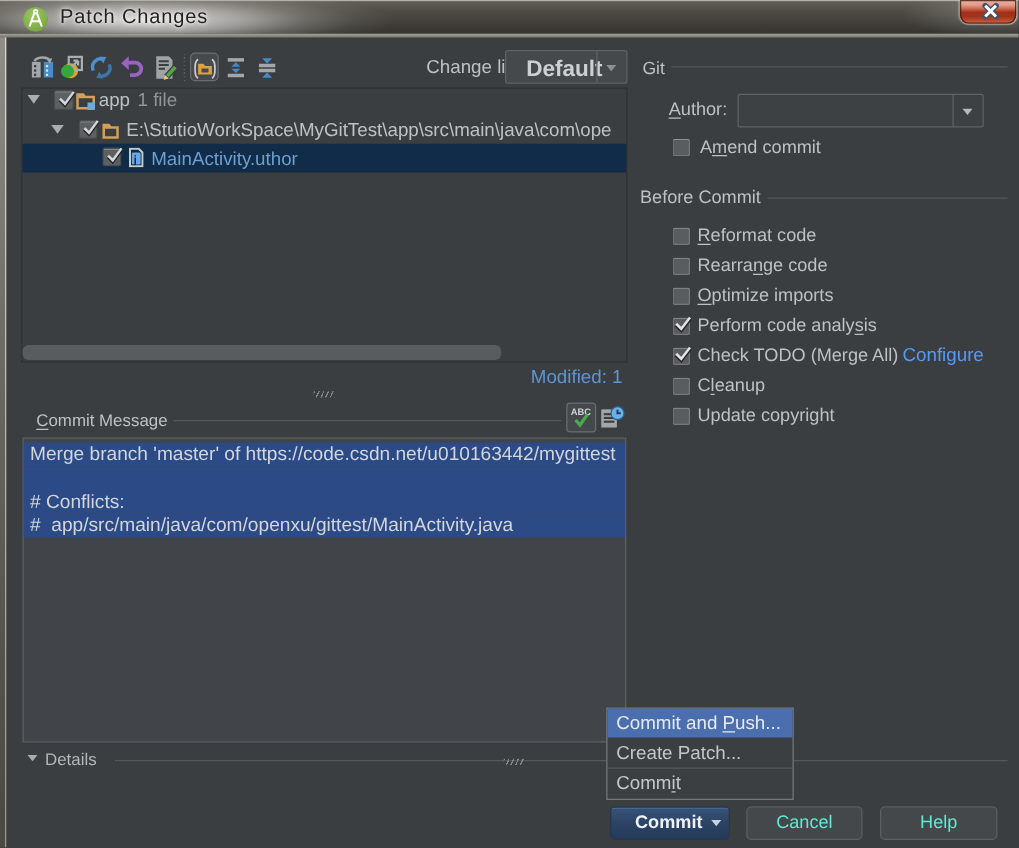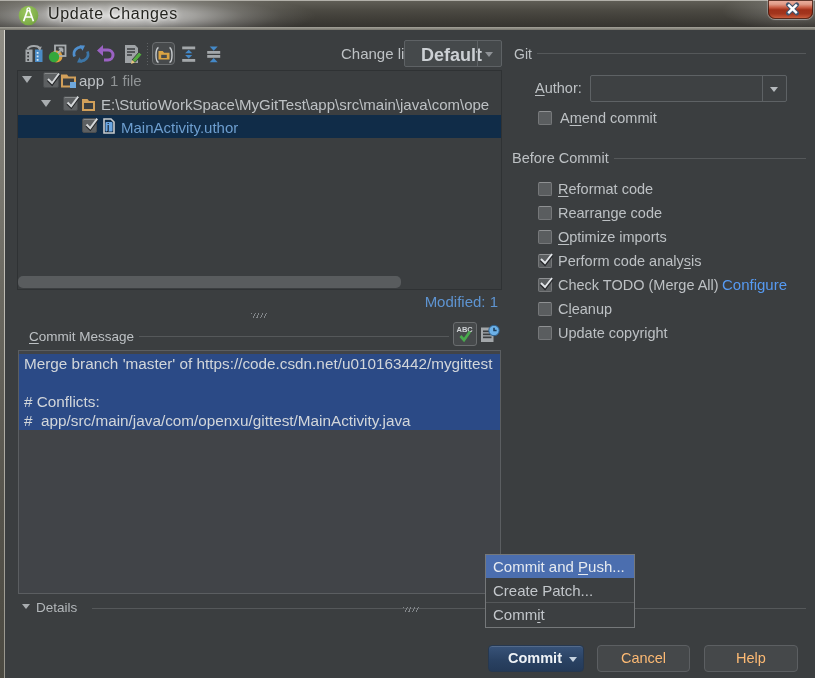--- a/index.html
+++ b/index.html
@@ -80,28 +80,28 @@
   #editor { left:18px; top:350px; width:483px; height:244px; background:#414448; border:1px solid #5b5e61; }
   .selline { position:absolute; left:0; width:481px; height:19px; background:#2b4a86; }
   .edtext { position:absolute; left:5px; color:#d2d6da; font-size:15.3px; white-space:pre; line-height:19px; }
 
   
   #details-tri { left:22px; top:604px; width:0; height:0; border-left:4px solid transparent; border-right:4px solid transparent; border-top:5px solid #a9adb0; }
   #details-label { left:36px; top:600px; font-size:13.5px; color:#b3b7ba; }
   #details-line { left:92px; top:608px; width:714px; }
 
   
-  #menu { left:485px; top:554px; width:150px; height:74px; background:#3c3f41; border:1px solid #75787a; }
+  #menu { left:485px; top:566px; width:150px; height:74px; background:#3c3f41; border:1px solid #75787a; }
   #menu .hi { position:absolute; left:0; top:0; width:148px; height:23px; background:#4b6eaf; }
   #menu .mi { position:absolute; left:7px; font-size:15px; color:#c3c7cb; white-space:nowrap; }
   #menu .msep { position:absolute; left:0; top:47px; width:148px; height:1px; background:#55585a; }
 
   
   .btn { position:absolute; top:645px; height:27px; border-radius:4px; font-size:14.5px;
-    text-align:center; color:#fdba74; background:#45484a; border:1px solid #5c5f62; line-height:25px; }
+    text-align:center; color:#5eead4; background:#45484a; border:1px solid #5c5f62; line-height:25px; }
   #btn-commit { left:488px; width:96px; background:linear-gradient(180deg,#385379 0%,#2a4263 55%,#243a58 100%);
     border:1px solid #263850; box-shadow: inset 0 1px 0 rgba(255,255,255,.14); color:#eef2f6; font-weight:bold; padding-left:13px; }
   #btn-commit .arr { display:inline-block; width:0; height:0; border-left:4.5px solid transparent; border-right:4.5px solid transparent;
     border-top:5px solid #c5d2e0; margin-left:7px; vertical-align:middle; }
   #btn-cancel { left:597px; width:93px; }
   #btn-help { left:704px; width:94px; }
 </style>
 </head>
 <body>
 
@@ -309,19 +309,19 @@
     <stop offset="0" stop-color="#9cc75e"></stop>
         <stop offset="0.7" stop-color="#7fae49"></stop>
         <stop offset="1" stop-color="#699539"></stop>
   </radialGradient>
     </defs>
   <circle cx="10.5" cy="10.5" r="9.8" fill="url(#agrad)"></circle>
   <path d="M9.7 4.8 L5.6 16.2 M11.3 4.8 L15.4 16.2" stroke="#fff" stroke-width="1.7" fill="none"></path>
   <path d="M7.2 12 h6.6" stroke="#fff" stroke-width="1.5"></path>
   <circle cx="10.5" cy="4.4" r="1.5" fill="none" stroke="#fff" stroke-width="1.3"></circle>
 </svg>
-<div class="abs" id="title-text">Update Changes</div>
+<div class="abs" id="title-text">Patch Changes</div>
 <div class="abs" id="closebtn">
 <svg width="45" height="19" viewBox="0 0 45 19" style="position:absolute;left:0;top:0">
   <path d="M20.2 4.6 L28.8 13.2 M28.8 4.6 L20.2 13.2" fill="none" stroke="#41546e" stroke-width="4.6" stroke-linecap="round"></path>
   <path d="M20.2 4.6 L28.8 13.2 M28.8 4.6 L20.2 13.2" fill="none" stroke="#ffffff" stroke-width="2.4" stroke-linecap="butt"></path>
 </svg>
 </div>
 
 </body></html>

